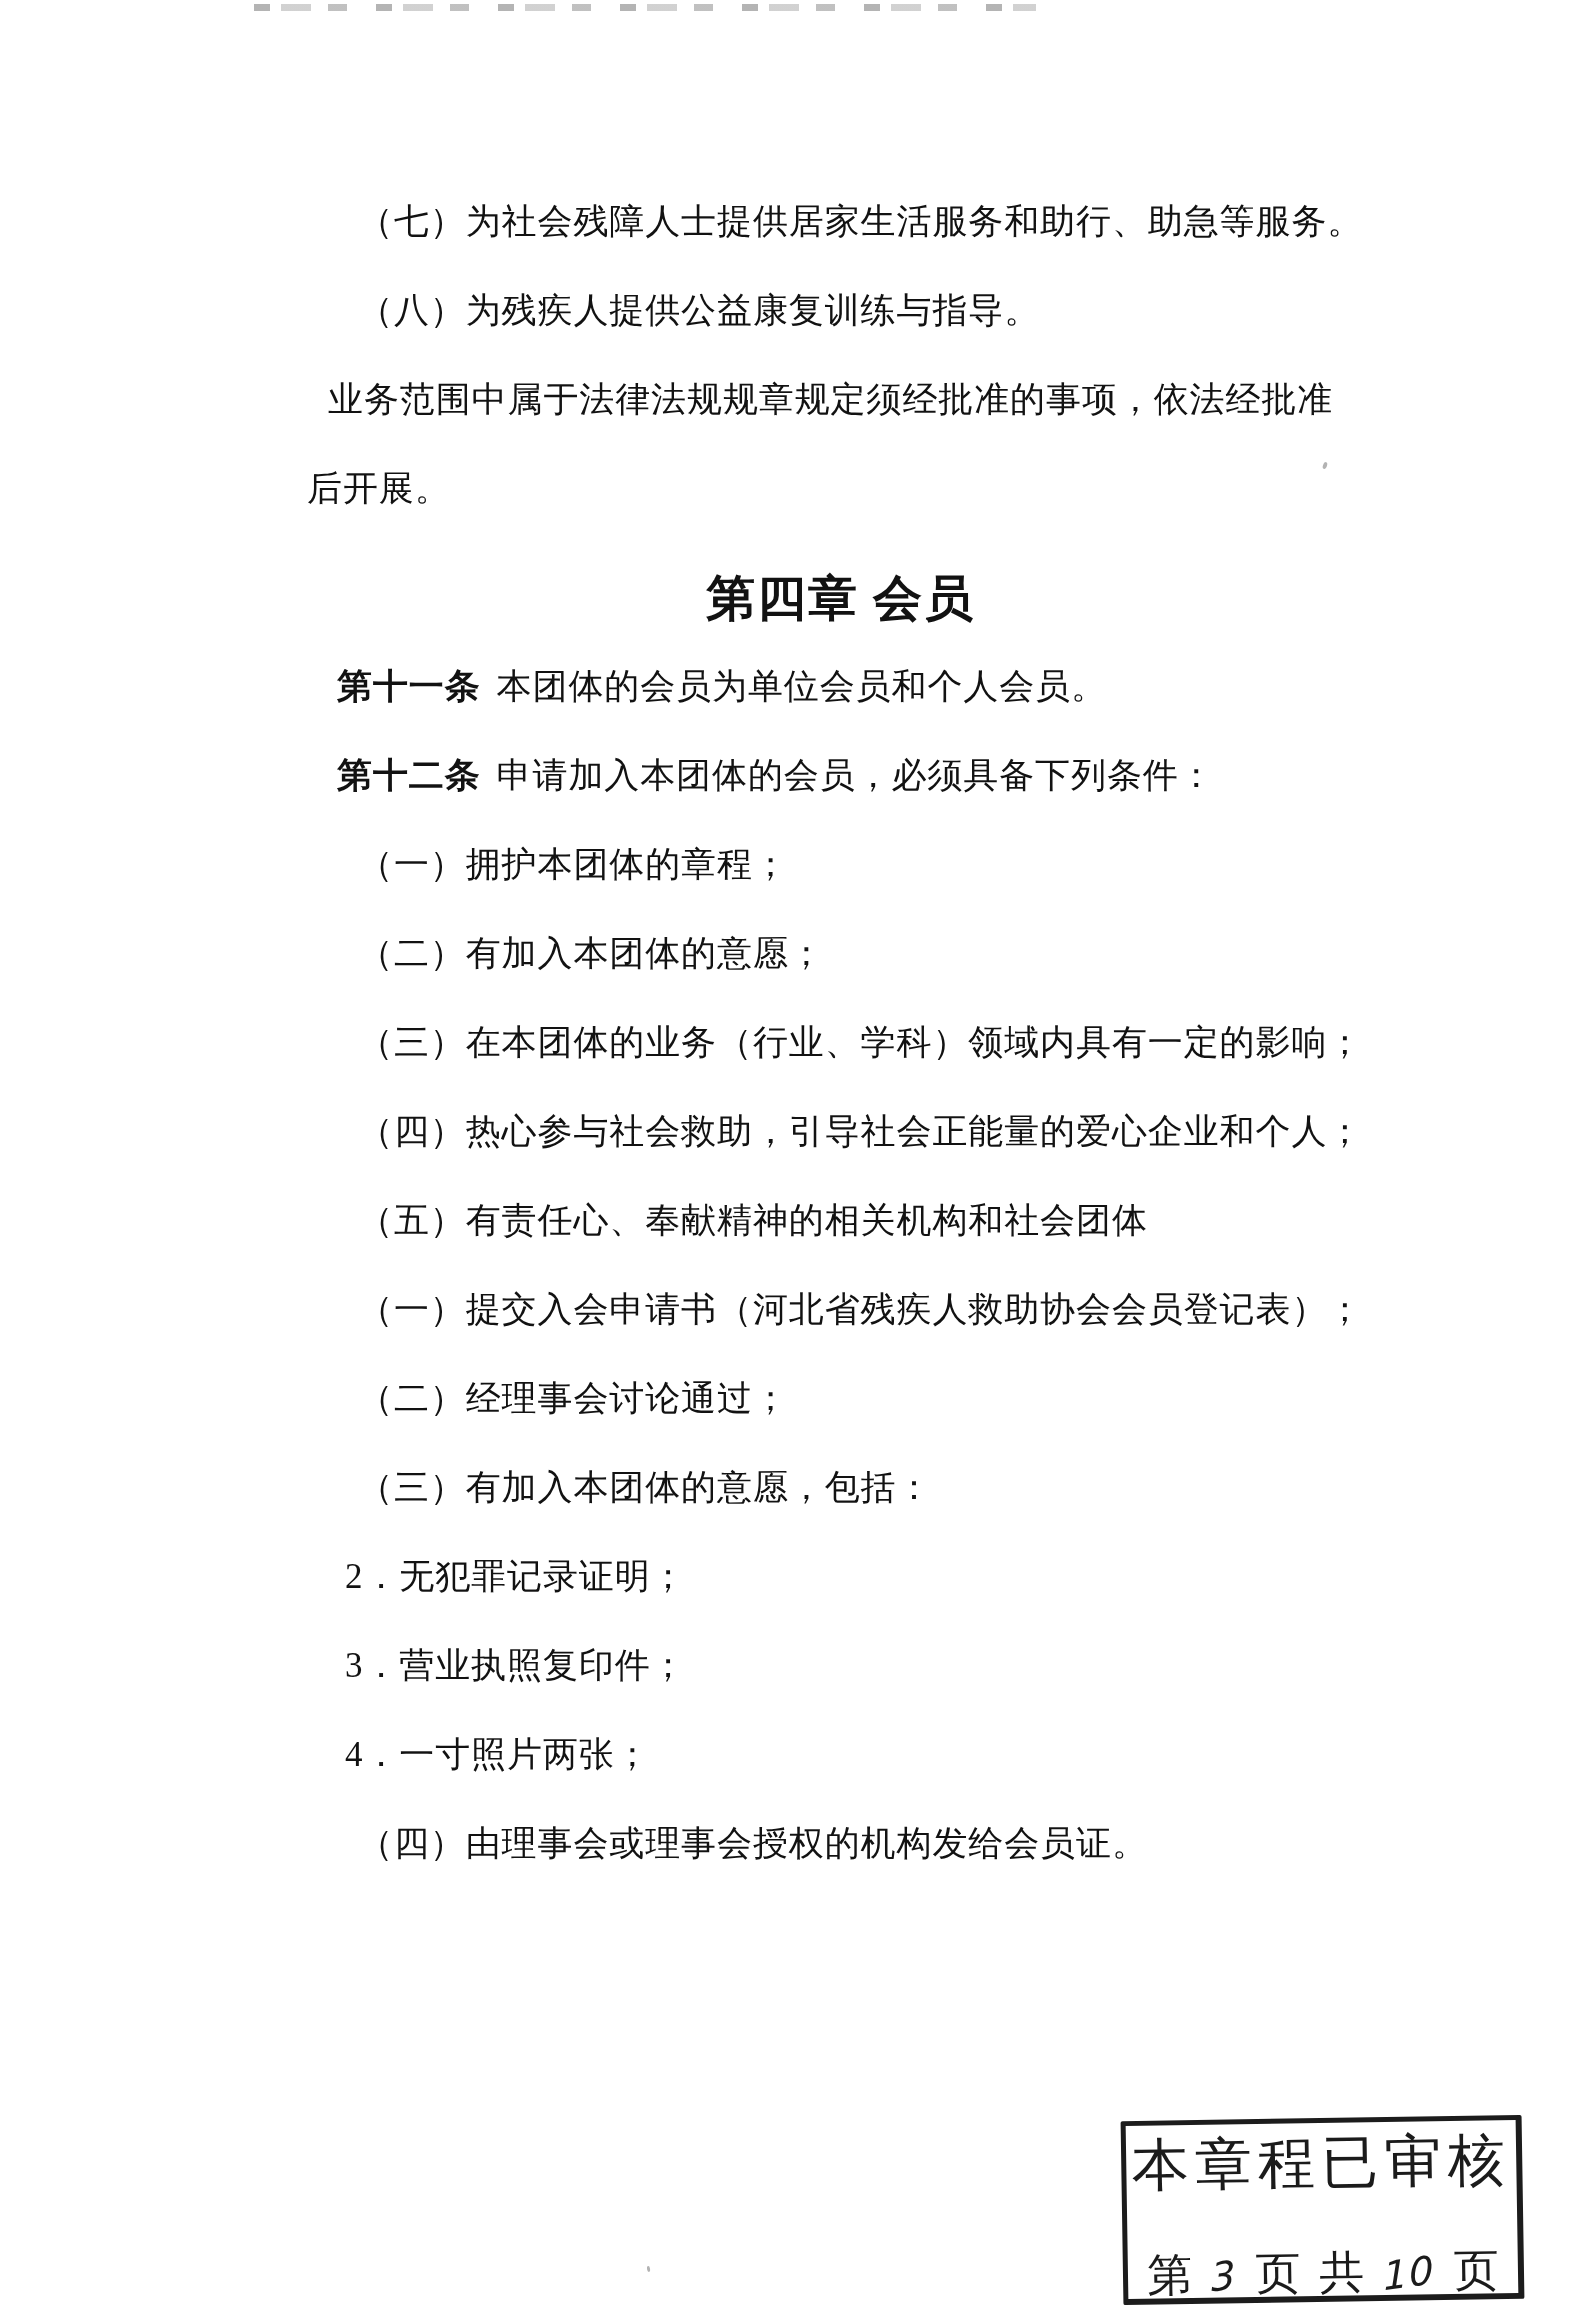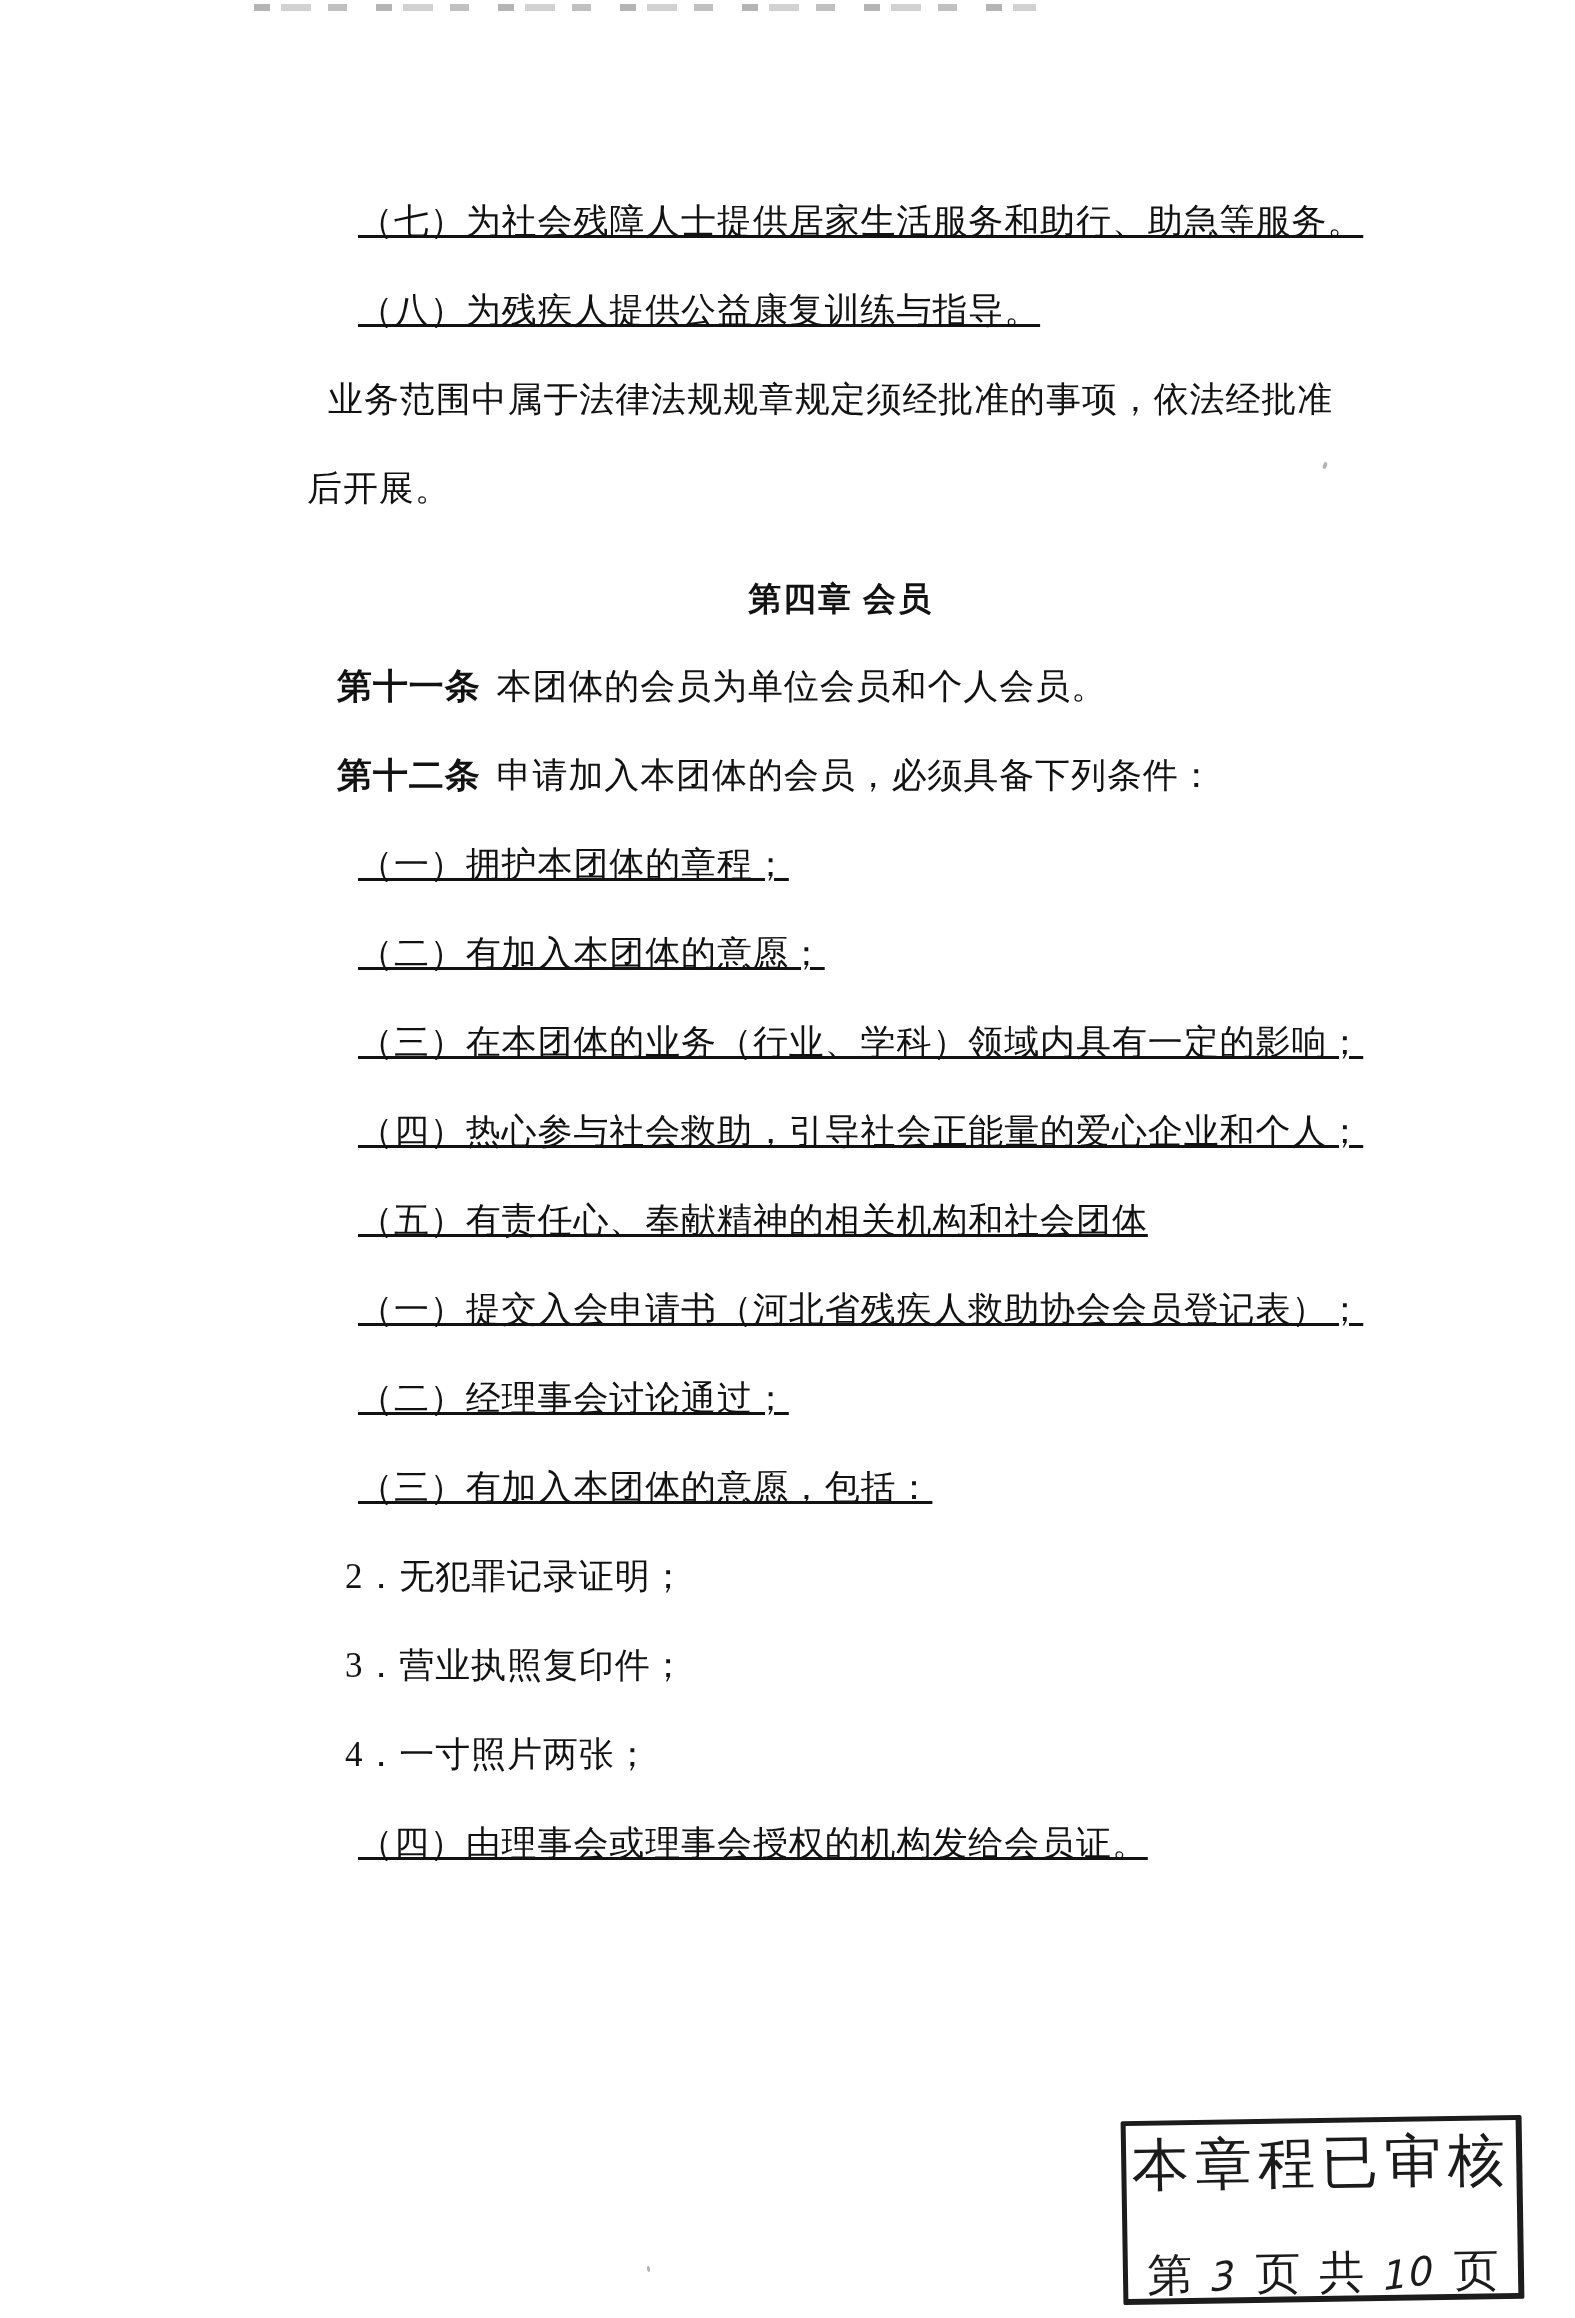--- a/index.html
+++ b/index.html
@@ -44,33 +44,33 @@
     top: 203px;
     width: 1122px;
   }
   .line {
     font-size: 35px;
     line-height: 37px;
     margin-bottom: 52px;
     letter-spacing: 0.9px;
     white-space: nowrap;
   }
-  .indent-item    { padding-left: 97px; text-decoration: underline; }
+  .indent-item    { padding-left: 97px; }
   .indent-article { padding-left: 76px; }
   .indent-num     { padding-left: 84px; }
   .indent-para    { padding-left: 67px; }
   .flush          { padding-left: 0; margin-left: 46px; }
   .lead {
     font-weight: bold;
     margin-right: 16px;
     font-family: Liberation Serif, serif;
   }
   .chapter-heading {
     font-weight: bold;
-    font-size: 33px;
+    font-size: 49px;
     line-height: 44px;
     letter-spacing: 1.9px;
     text-align: center;
     padding-left: 37px;       
     margin-top: 70px;
     margin-bottom: 47px;
   }
 
   
   .stamp {

